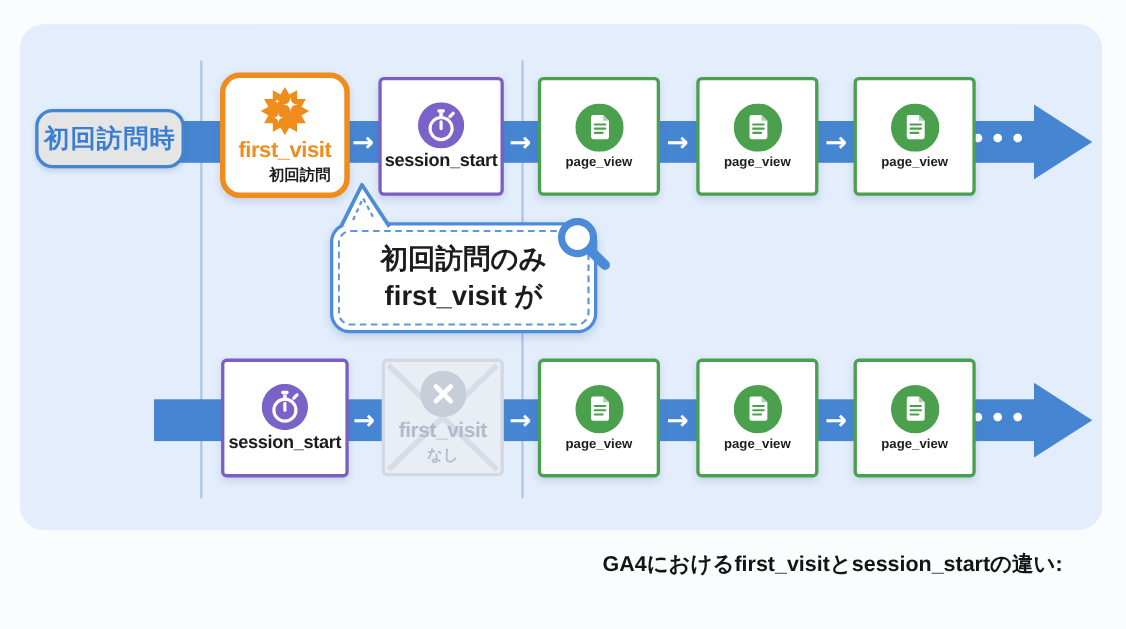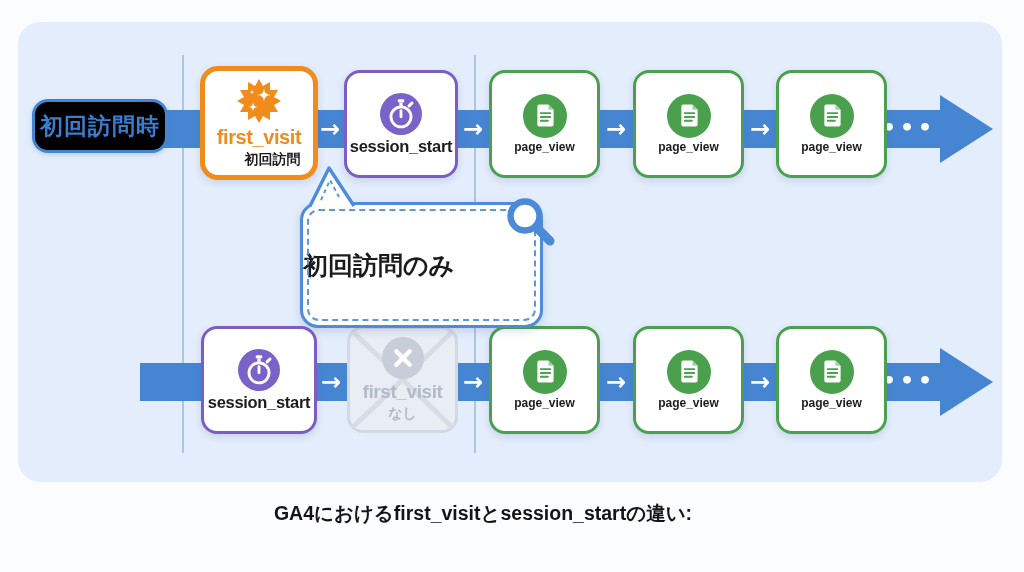--- a/index.html
+++ b/index.html
@@ -28,61 +28,61 @@
     font-family:"DejaVu Sans",sans-serif;
   }
   .dots{
     position:absolute;left:882px;height:38px;line-height:36px;color:#fff;
     font-weight:bold;font-size:22px;letter-spacing:4px;z-index:3;
     font-family:"DejaVu Sans",sans-serif;
   }
   .dots.top{top:110px;} .dots.bottom{top:363px;}
   .row-label{
     position:absolute;left:32px;width:136px;height:54px;box-sizing:border-box;
-    background:#000000;border:3px solid #4285d2;border-radius:16px;
+    background:#e5e5e5;border:3px solid #4285d2;border-radius:16px;
     color:#3a7ed2;font-size:23px;font-weight:bold;letter-spacing:1px;
     display:flex;align-items:center;justify-content:center;z-index:4;
     box-shadow:0 2px 5px rgba(70,100,160,.22);
   }
   .row-label.top{top:99px;} .row-label.bottom{top:353px;}
   .node{
-    position:absolute;box-sizing:border-box;background:#fff;border-radius:16px;
+    position:absolute;box-sizing:border-box;background:#fff;border-radius:5px;
     display:flex;flex-direction:column;align-items:center;justify-content:center;
     gap:2px;z-index:4;box-shadow:0 3px 7px rgba(70,100,160,.18);
   }
   .node .title{font-weight:bold;color:#1c1c1c;white-space:nowrap;text-align:right;}
   .node .sub{font-weight:bold;color:#1c1c1c;}
   .node.orange{border:5px solid #ef8c1c;border-radius:18px;}
   .node.orange .title{color:#ef8c1c;font-size:20px;letter-spacing:-0.4px;}
   .node.orange .sub{font-size:14px;margin-left:27px;}
   .node.purple{border:3px solid #7c5ec3;}
   .node.purple .title{font-size:16.5px;letter-spacing:-0.3px;}
   .node.green{border:3px solid #4aa04e;}
   .node.green .title{font-size:12px;}
   .node.disabled{background:#e9edf4;border:3px solid #d3d8e3;box-shadow:none;}
   .node.disabled .title{color:#b3bac8;font-size:19px;letter-spacing:-0.4px;z-index:1;}
   .node.disabled .sub{color:#b3bac8;font-size:14px;z-index:1;}
   .node.disabled .icon{z-index:1;}
   .xoverlay{position:absolute;left:0;top:0;width:100%;height:100%;z-index:0;}
   .icon{display:block;line-height:0;}
   .bubble{
-    position:absolute;left:300px;top:202px;width:243px;height:126px;box-sizing:border-box;
+    position:absolute;left:300px;top:202px;width:243px;height:101px;box-sizing:border-box;
     background:#fff;border:3px solid #4d8cd8;border-radius:18px;z-index:6;
-    display:flex;flex-direction:column;align-items:flex-start;justify-content:center;
+    display:flex;flex-direction:column;align-items:center;justify-content:center;
     box-shadow:0 3px 8px rgba(70,100,160,.22);
   }
   .bubble .dash{
     position:absolute;left:4px;top:4px;right:4px;bottom:4px;
     border:2px dashed #5e97da;border-radius:12px;pointer-events:none;
   }
   .bubble .line{font-weight:bold;font-size:25px;color:#1b1b1d;line-height:33px;white-space:nowrap;}
   .tail{position:absolute;left:302px;top:164px;z-index:7;}
   .magnifier{position:absolute;left:504px;top:196px;z-index:8;}
   .caption{
-    position:absolute;left:0;top:500px;width:966px;text-align:center;z-index:4;
+    position:absolute;left:0;top:500px;width:966px;text-align:right;z-index:4;
     color:#141414;font-weight:bold;font-size:19.5px;line-height:27px;
   }
 </style>
 </head>
 <body>
 
 <div class="stage">
 
   <div class="panel"></div>
   <div class="vline v1"></div>
@@ -171,20 +171,21 @@
   </div>
 
   <svg class="tail" width="60" height="44" viewBox="0 0 60 44">
     <polygon points="8,42 27,4 52,42" fill="#fff"></polygon>
     <path d="M8,42 L27,4 L52,42" fill="none" stroke="#4d8cd8" stroke-width="3.4" stroke-linejoin="round"></path>
     <path d="M19,36 L28,16 L37,33" fill="none" stroke="#5e97da" stroke-width="2" stroke-dasharray="4 3.5"></path>
   </svg>
   <div class="bubble">
     <div class="dash"></div>
     <div class="line">初回訪問のみ</div>
+    <div class="line">first_visit が</div>
   </div>
   <svg class="magnifier" width="58" height="56" viewBox="0 0 58 56">
     <circle cx="21" cy="20" r="14.5" fill="#fff" stroke="#4a8ad6" stroke-width="6.5"></circle>
     <line x1="32.5" y1="31.5" x2="46" y2="45" stroke="#4a8ad6" stroke-width="9" stroke-linecap="round"></line>
   </svg>
 
   <div class="band bottom"></div>
   <div class="arrowhead bottom"></div>
   <div class="dots bottom">•••</div>
 

